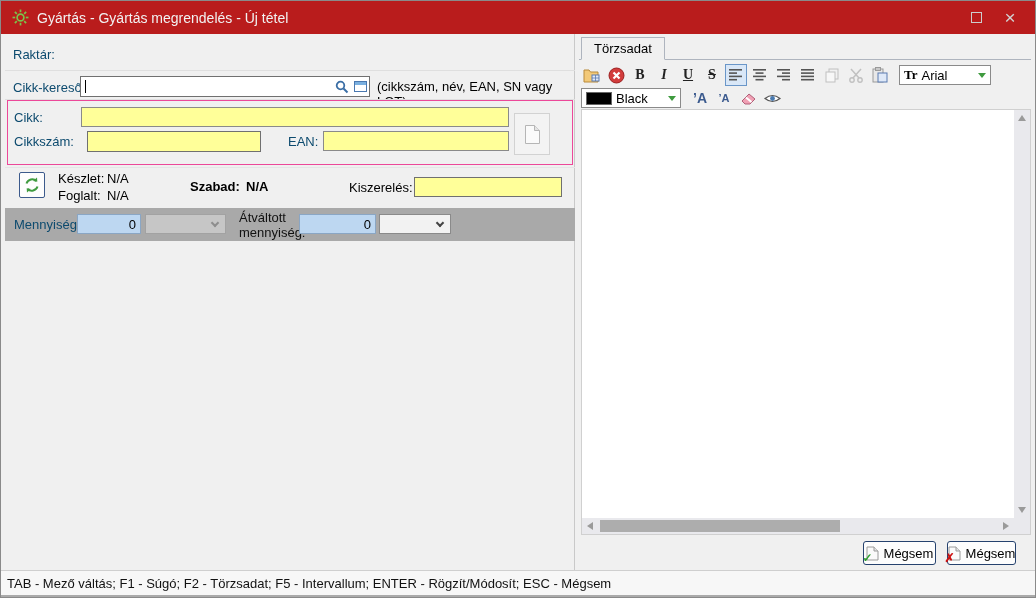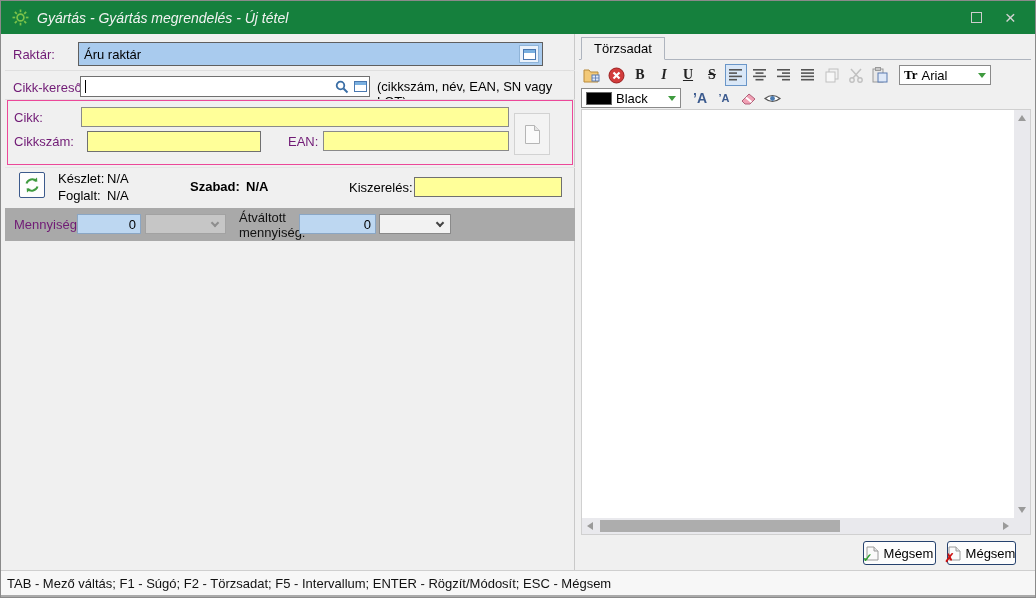--- a/index.html
+++ b/index.html
@@ -4,32 +4,32 @@
 <style>
   * { margin:0; padding:0; box-sizing:border-box; }
   html,body { background:#d4d4d4; }
   body { font-family:"Liberation Sans", sans-serif; }
 
   .window { position:relative; width:1036px; height:598px; background:#f0f0f0;
             border:1px solid #8a8a8a; overflow:hidden; }
 
   
   .titlebar { position:absolute; left:0; top:0; width:100%; height:33px;
-              background:#15803d; display:flex; align-items:center; padding-left:11px;font-style:italic; }
+              background:#b91c1c; display:flex; align-items:center; padding-left:11px; }
   .title-icon { width:17px; height:17px; margin-right:8px; flex:0 0 auto; }
   .title-text { color:#f2f2f2; font-size:14px; white-space:nowrap; }
   .win-btns { position:absolute; right:8px; top:0; height:33px; display:flex; align-items:center; }
   .win-btn { width:34px; height:26px; display:flex; align-items:center; justify-content:center; cursor:default; }
   .max-glyph { width:11px; height:11px; border:1px solid #cdcdcd; display:block; }
   .close-glyph { color:#d2d2d2; font-size:19px; line-height:19px; }
 
   
   .left-panel { position:absolute; left:4px; top:33px; width:570px; height:536px;
                 background:#f0f0f0; border-right:1px solid #c9c9c9; }
-  .lbl { position:absolute; font-size:13px; color:#701a75; white-space:nowrap; }
+  .lbl { position:absolute; font-size:13px; color:#0c4a6e; white-space:nowrap; }
   .sep { position:absolute; left:0; width:570px; height:1px; background:#dfdfdf; }
 
   .fld-raktar { position:absolute; left:73px; top:8px; width:465px; height:24px;
                 background:#a9cbee; border:1px solid #5f5f5f; display:flex; align-items:center;
                 padding-left:5px; font-size:13px; color:#000; }
   .fld-raktar .browse-btn { position:absolute; right:3px; top:2px; }
 
   .browse-btn { width:20px; height:18px; background:#eaf2fb; border:1px solid #8fb4d8;
                 display:flex; align-items:center; justify-content:center; }
   .win-ico { width:13px; height:11px; border:1px solid #4a78b0; background:#fff; position:relative; }
@@ -156,26 +156,20 @@
         </div>
       <div class="win-btn">
           <span class="close-glyph">×</span>
         </div>
     </div>
   </div>
 
   <div class="left-panel">
 
     <span class="lbl" style="left:8px; top:13px;">Raktár:</span>
-    <div class="fld-raktar">
-      <span>Áru raktár</span>
-      <span class="browse-btn">
-          <span class="win-ico"></span>
-        </span>
-    </div>
     <div class="sep" style="top:36px;"></div>
 
     <span class="lbl" style="left:8px; top:46px;">Cikk-kereső:</span>
     <div class="fld-kereso">
       <span class="caret"></span>
       <span class="spacer"></span>
       <span style="display:flex;">
         <svg width="14" height="14" viewBox="0 0 14 14">
           <circle cx="5.5" cy="5.5" r="3.8" fill="none" stroke="#3a6ea5" stroke-width="1.8"></circle>
           <line x1="8.5" y1="8.5" x2="12.5" y2="12.5" stroke="#3a6ea5" stroke-width="2"></line>

